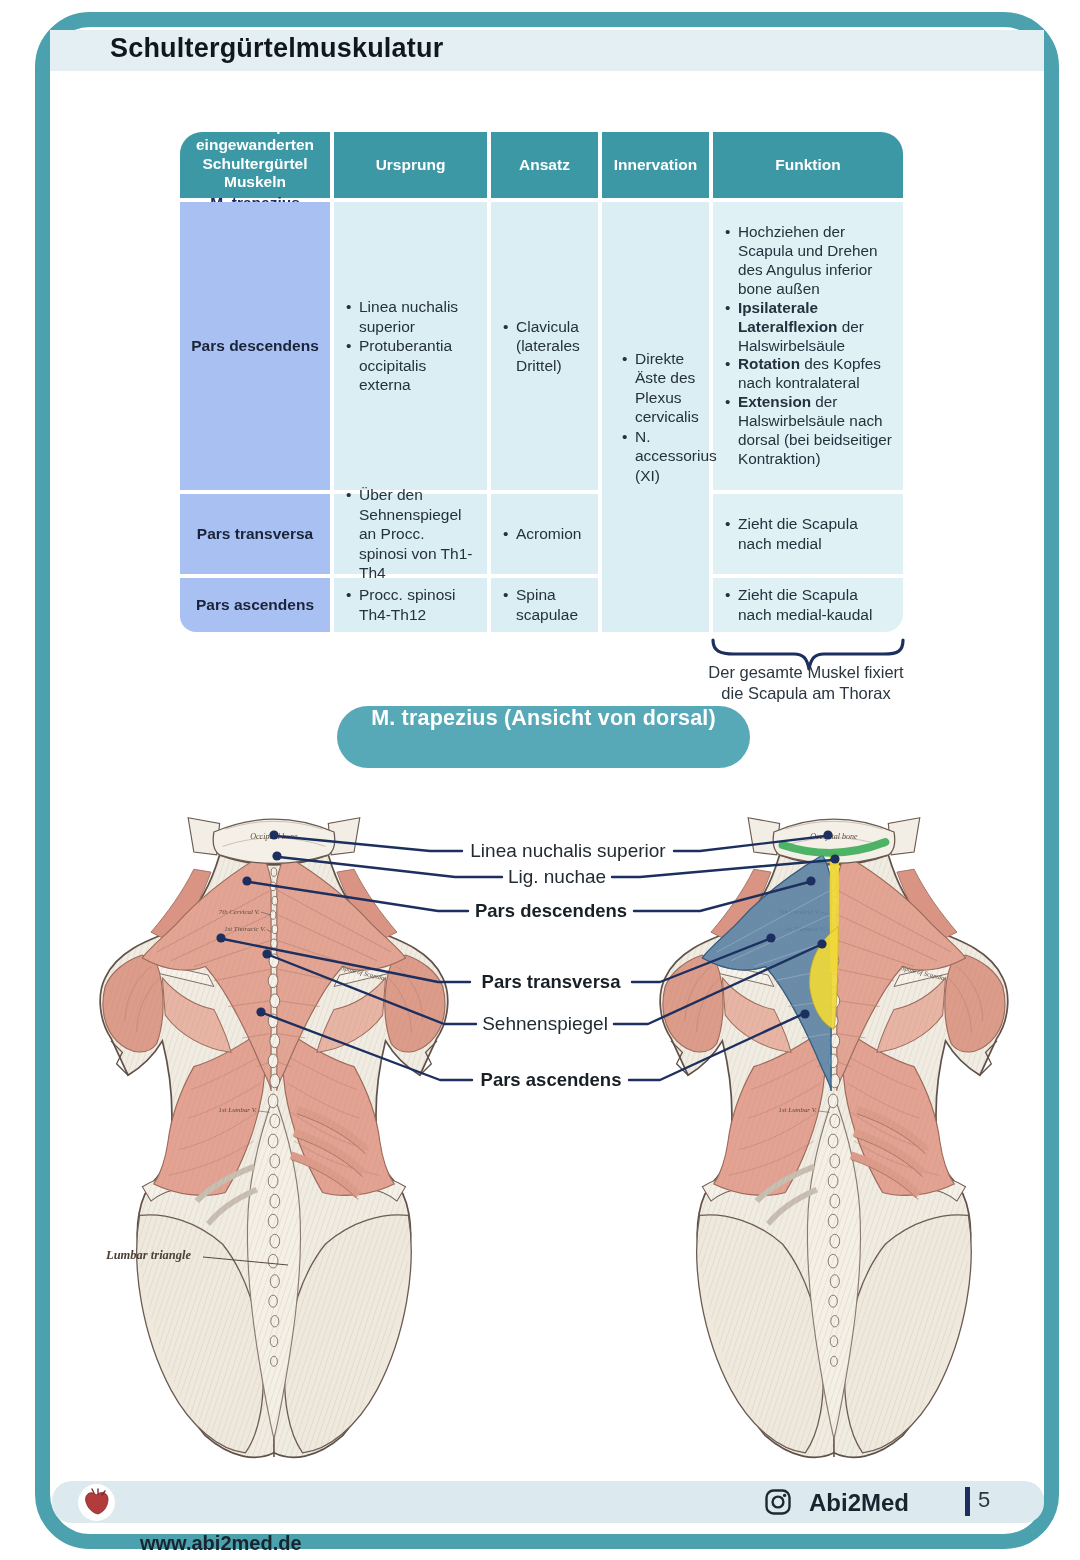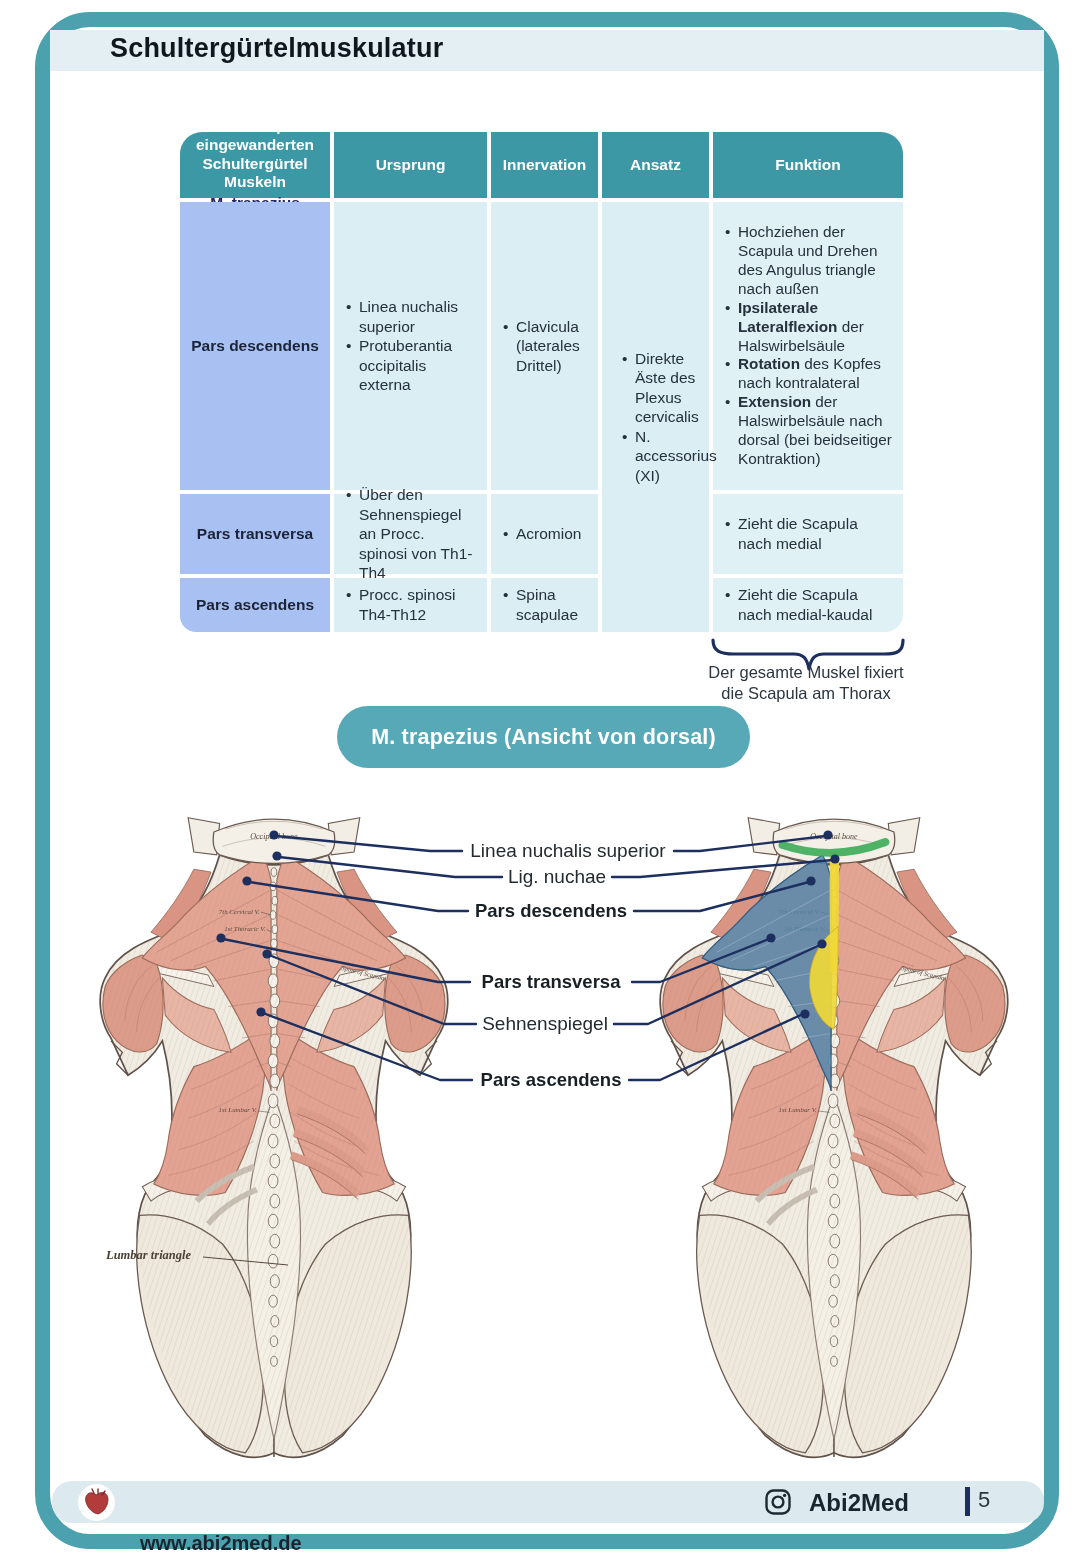--- a/index.html
+++ b/index.html
@@ -35,21 +35,21 @@
   ul.blist li::before{content:"\2022";position:absolute;left:0;top:0;}
   .seg-b{font-weight:700;}
 
   
   .brace-svg{position:absolute;left:710px;top:638px;}
   .brace-note{position:absolute;left:683px;top:662px;width:246px;text-align:center;font-size:16.5px;
               line-height:1.28;color:#2b3640;}
 
   
   .pill{position:absolute;left:337px;top:706px;width:413px;height:62px;border-radius:31px;background:#57A9B8;
-        display:flex;align-items:center;justify-content:center;color:#ffffff;font-weight:700;font-size:21.5px;letter-spacing:.2px;}
+        display:flex;justify-content:center;color:#ffffff;font-weight:700;font-size:21.5px;letter-spacing:.2px;}
 
   
   .figsvg{position:absolute;left:0;top:800px;}
   .leader-svg{position:absolute;left:0;top:0;pointer-events:none;}
   .flabel{position:absolute;transform:translate(-50%,-50%);white-space:nowrap;font-size:19px;color:#222b31;z-index:5;}
   .flabel.b{font-weight:700;font-size:18.5px;color:#182026;}
   .lumbar-label{position:absolute;left:106px;top:1248px;font-family:"Liberation Serif","DejaVu Serif",serif;
                 font-style:italic;font-size:12.5px;color:#4a4036;z-index:5;font-weight:bold;}
 
   
@@ -69,22 +69,22 @@
   <div class="frame"></div>
   <div class="title-strip"></div>
   <div class="page-title">Schultergürtelmuskulatur</div>
 
   <div class="tbl">
     <div class="hc first">
       <div>Vom Kopf eingewanderten Schultergürtel Muskeln</div>
       <div class="sub">M. trapezius</div>
     </div>
     <div class="hc">Ursprung</div>
+    <div class="hc">Ansatz</div>
     <div class="hc">Innervation</div>
-    <div class="hc">Ansatz</div>
     <div class="hc last">Funktion</div>
 
     <div class="lc">Pars descendens</div>
     <div class="bc">
       <ul class="blist">
           <li><span class="seg">Linea nuchalis superior</span></li>
           <li><span class="seg">Protuberantia occipitalis externa</span></li>
         </ul>
     </div>
     <div class="bc">
@@ -93,21 +93,21 @@
         </ul>
     </div>
     <div class="bc inn">
       <ul class="blist">
           <li><span class="seg">Direkte Äste des Plexus cervicalis</span></li>
           <li><span class="seg">N. accessorius (XI)</span></li>
         </ul>
     </div>
     <div class="bc lighter r1c5">
       <ul class="blist">
-          <li><span class="seg">Hochziehen der Scapula und Drehen des Angulus triangle nach außen</span></li>
+          <li><span class="seg">Hochziehen der Scapula und Drehen des Angulus inferior bone außen</span></li>
           <li><span class="seg-b">Ipsilaterale Lateralflexion</span><span class="seg"> der Halswirbelsäule</span></li>
           <li><span class="seg-b">Rotation</span><span class="seg"> des Kopfes nach kontralateral</span></li>
           <li><span class="seg-b">Extension</span><span class="seg"> der Halswirbelsäule nach dorsal (bei beidseitiger Kontraktion)</span></li>
         </ul>
     </div>
 
     <div class="lc">Pars transversa</div>
     <div class="bc">
       <ul class="blist">
           <li><span class="seg">Über den Sehnenspiegel an Procc. spinosi von Th1-Th4</span></li>

